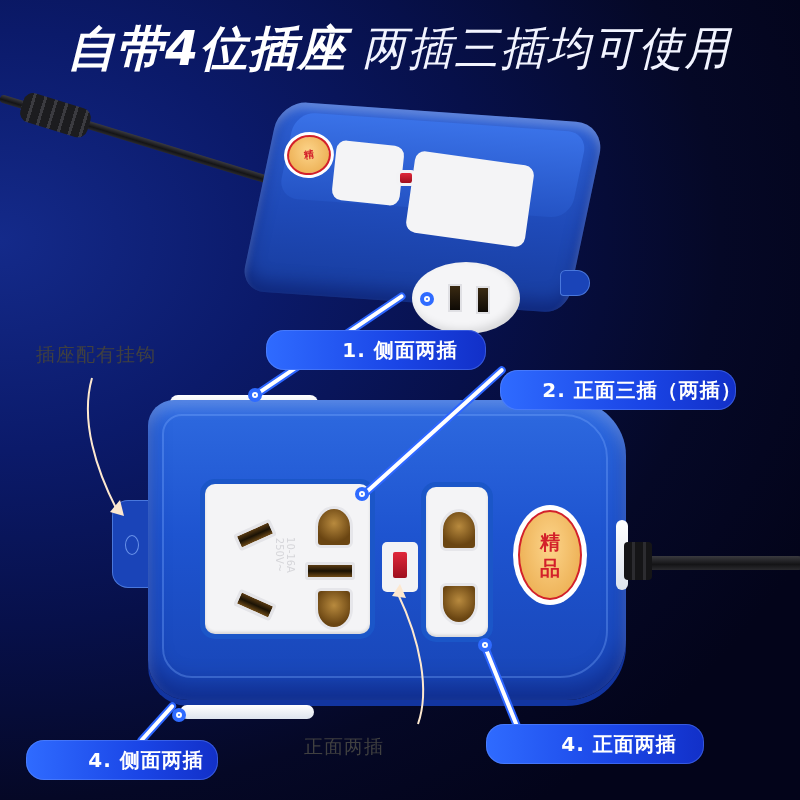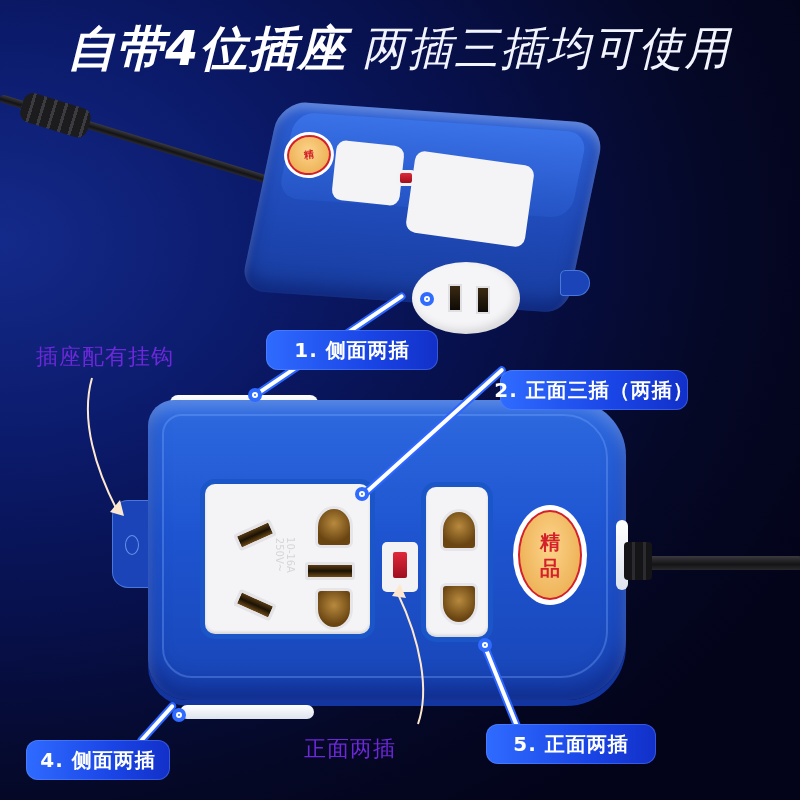--- a/index.html
+++ b/index.html
@@ -10,27 +10,27 @@
   }
   .abs { position:absolute; }
 
   
   .headline { left:39px; top:14px; height:70px; display:flex; align-items:center; white-space:nowrap;margin-left:28px; }
   .hl-bold { font-family:"DejaVu Sans", sans-serif; font-weight:bold; font-size:48px; color:#ffffff; font-style:italic; letter-spacing:1px; }
   .hl-light { font-family:"DejaVu Sans", sans-serif; font-weight:normal; font-size:46px; color:#f2f4ff; margin-left:16px; letter-spacing:2px; font-style:italic; transform:scaleX(0.96); transform-origin:left; }
 
   
   .pill {
-    position:absolute; height:40px; border-radius:12px;
+    position:absolute; height:40px; border-radius:18px;
     background: linear-gradient(90deg, #2f6bff 0%, #1a45e6 60%, #1230c8 100%);
     color:#fff; font-weight:bold; font-size:20px; display:flex; align-items:center; justify-content:center;
     box-shadow: 0 0 0 1px rgba(120,160,255,0.35) inset;
-    letter-spacing:1px; white-space:nowrap;
+    letter-spacing:1px; white-space:nowrap;padding-left:48px;
   }
-  .note { position:absolute; color:#6d28d9; font-size:22px; white-space:nowrap; letter-spacing:1px; }
+  .note { position:absolute; color:#404040; font-size:19px; white-space:nowrap; letter-spacing:1px; }
 
   
   .cable { position:absolute; background:linear-gradient(180deg,#3a3a3f,#141416 60%,#2a2a2e); border-radius:6px; transform-origin:left center; }
   .ferrite { position:absolute; background:repeating-linear-gradient(90deg,#1c1c1f 0 8px,#3b3b40 8px 11px); border-radius:10px; transform-origin:left center; }
 
   .box-top {
     position:absolute; left:258px; top:112px; width:330px; height:190px;
     background:linear-gradient(180deg,#2f62d6 0%, #1f4ab8 55%, #173c9e 100%);
     border-radius:28px 30px 22px 24px; transform:skewX(-8deg) rotate(4deg);
     box-shadow: inset 0 6px 8px rgba(255,255,255,0.25), inset 0 -10px 18px rgba(0,0,60,0.35);
@@ -154,17 +154,17 @@
 
 <svg class="arrows" viewBox="0 0 800 800">
   <path d="M92 378 C80 420 96 470 118 512" stroke="#fde8cf" stroke-width="2" fill="none"></path>
   <polygon points="110,512 124,516 120,500" fill="#fde8cf"></polygon>
   <path d="M418 724 C430 690 420 640 398 594" stroke="#fde8cf" stroke-width="2" fill="none"></path>
   <polygon points="392,596 400,584 406,598" fill="#fde8cf"></polygon>
 </svg>
 
 <div class="pill" style="left:266px; top:330px; width:172px;">1. 侧面两插</div>
 <div class="pill" style="left:500px; top:370px; width:188px;">2. 正面三插（两插）</div>
-<div class="pill" style="left:486px; top:724px; width:170px;">5. 正面两插</div>
+<div class="pill" style="left:486px; top:724px; width:170px;">4. 正面两插</div>
 <div class="pill" style="left:26px; top:740px; width:144px;">4. 侧面两插</div>
 
 <div class="note" style="left:36px; top:342px;">插座配有挂钩</div>
 <div class="note" style="left:304px; top:734px;">正面两插</div>
 
 </body></html>

